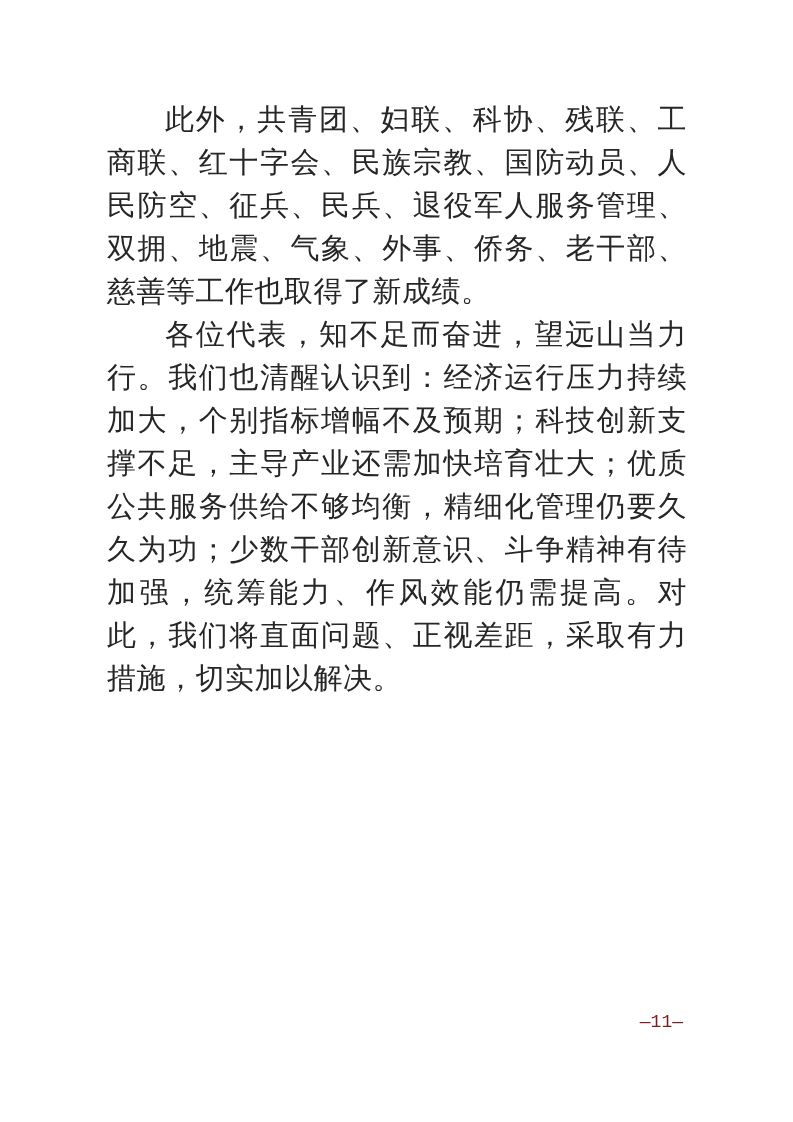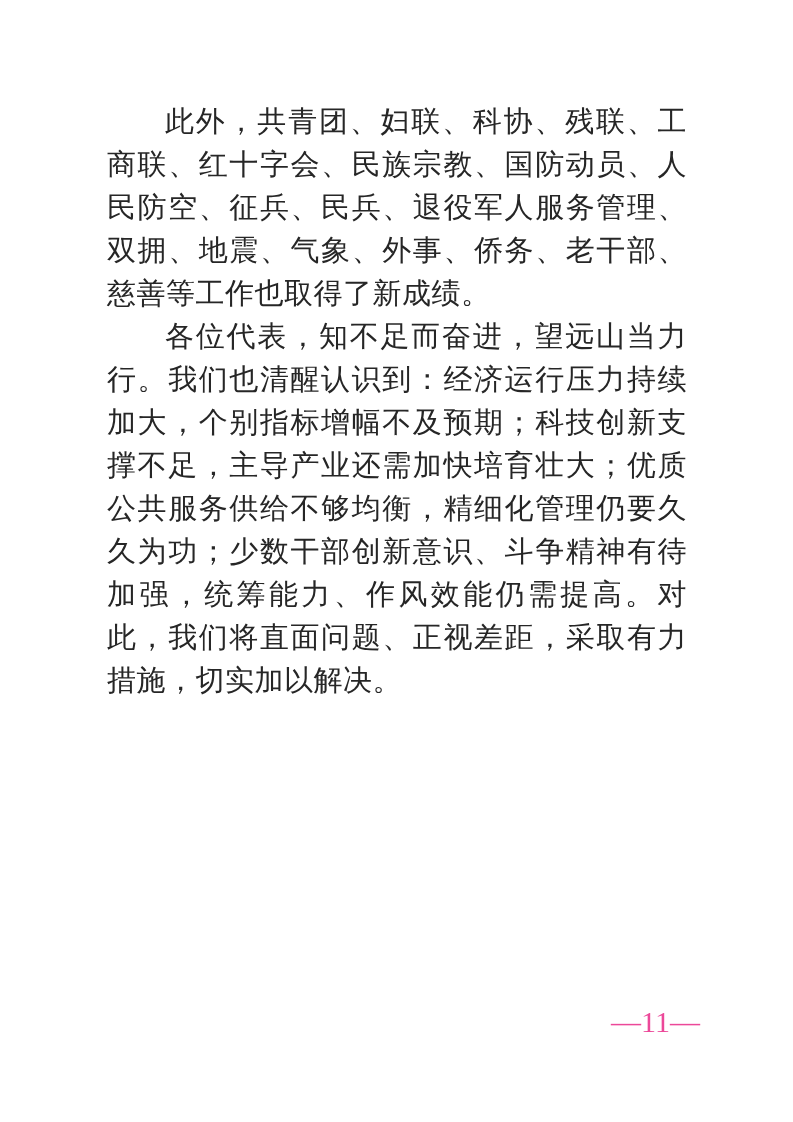--- a/index.html
+++ b/index.html
@@ -6,44 +6,44 @@
     margin: 0;
     padding: 0;
     background: #ffffff;
   }
   .page {
     position: relative;
     width: 793px;
     height: 1122px;
     background: #ffffff;
     overflow: hidden;
-    font-family: Liberation Serif, serif;
+    font-family: Liberation Mono, monospace;
   }
   .text-block {
     position: absolute;
     left: 107px;
     top: 100px;
     width: 580px;
     color: #262626;
     font-size: 29px;
     line-height: 43px;
     text-align: justify;
     letter-spacing: 0.5px;
   }
   .text-block p {
     margin: 0;
     padding: 0;
     text-indent: 2em;
   }
   .page-number {
     position: absolute;
     top: 1008px;
-    right: 93px;
-    color: #ec4899;
-    font-size: 30px;
+    right: 110px;
+    color: #7f1d1d;
+    font-size: 18px;
     line-height: 28px;
     letter-spacing: 0;
   }
 </style>
 </head>
 <body>
 
 <div class="page">
   <div class="text-block">
     <p>此外，共青团、妇联、科协、残联、工商联、红十字会、民族宗教、国防动员、人民防空、征兵、民兵、退役军人服务管理、双拥、地震、气象、外事、侨务、老干部、慈善等工作也取得了新成绩。</p>

